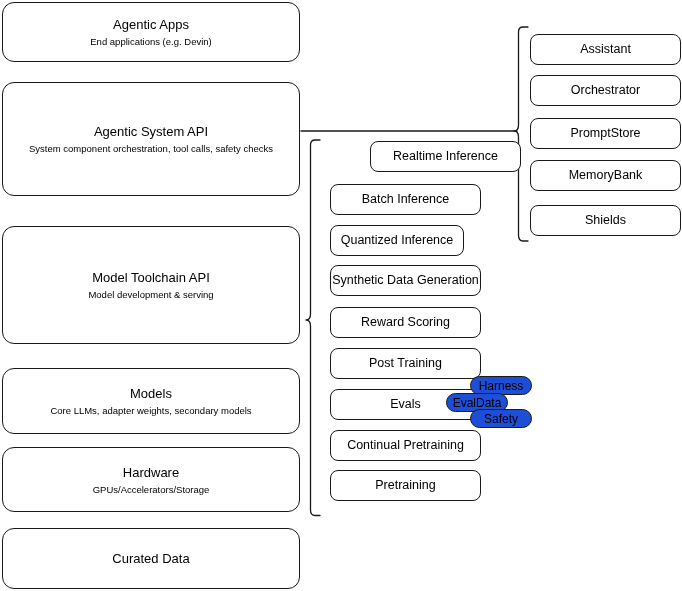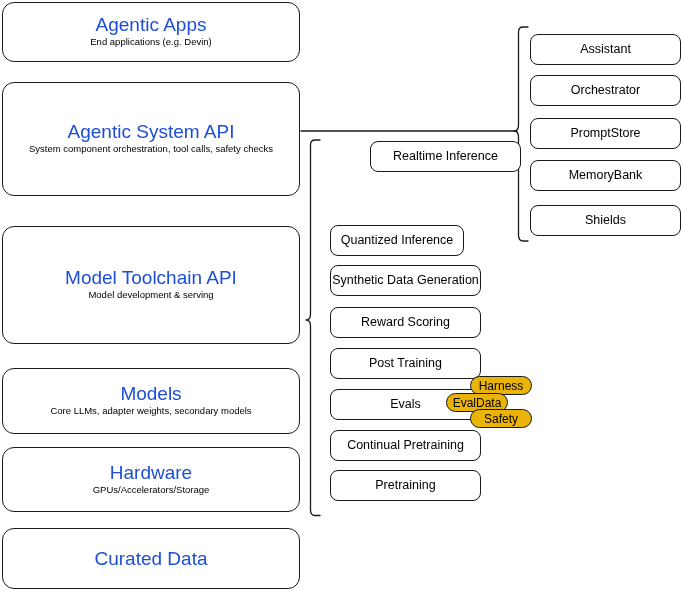--- a/index.html
+++ b/index.html
@@ -28,23 +28,23 @@
     border-radius: 12px;
     background: #ffffff;
     display: flex;
     flex-direction: column;
     align-items: center;
     justify-content: center;
     text-align: center;
     padding: 0 8px;
   }
   .layer-title {
-    font-size: 19px;
+    font-size: 13px;
     line-height: 17px;
-    color: #1d4ed8;
+    color: #000000;
     white-space: nowrap;
   }
   .layer-sub {
     font-size: 9.5px;
     line-height: 13px;
     color: #000000;
     margin-top: 2px;
     white-space: nowrap;
   }
 
@@ -64,21 +64,21 @@
     line-height: 15px;
     color: #000000;
     white-space: nowrap;
   }
 
   .badge-box {
     position: absolute;
     box-sizing: border-box;
     border: 1.3px solid #1a1a1a;
     border-radius: 999px;
-    background: #eab308;
+    background: #1d4ed8;
     display: flex;
     align-items: center;
     justify-content: center;
     text-align: center;
   }
   .badge-label {
     font-size: 12px;
     line-height: 14px;
     color: #000000;
     white-space: nowrap;
@@ -141,20 +141,23 @@
   </div>
 
   <div class="layer-box" style="left:2px; top:528px; width:298px; height:61px;">
     <div class="layer-title">Curated Data</div>
   </div>
 
   <div class="pill-box" style="left:330px; top:141px; width:151px; height:31px;margin-left:40px;">
     <span class="pill-label">Realtime Inference</span>
   </div>
 
+  <div class="pill-box" style="left:330px; top:184px; width:151px; height:31px;">
+    <span class="pill-label">Batch Inference</span>
+  </div>
 
   <div class="pill-box" style="left:330px; top:225px; width:134px; height:31px;">
     <span class="pill-label">Quantized Inference</span>
   </div>
 
   <div class="pill-box" style="left:330px; top:265px; width:151px; height:31px;">
     <span class="pill-label">Synthetic Data Generation</span>
   </div>
 
   <div class="pill-box" style="left:330px; top:307px; width:151px; height:31px;">

